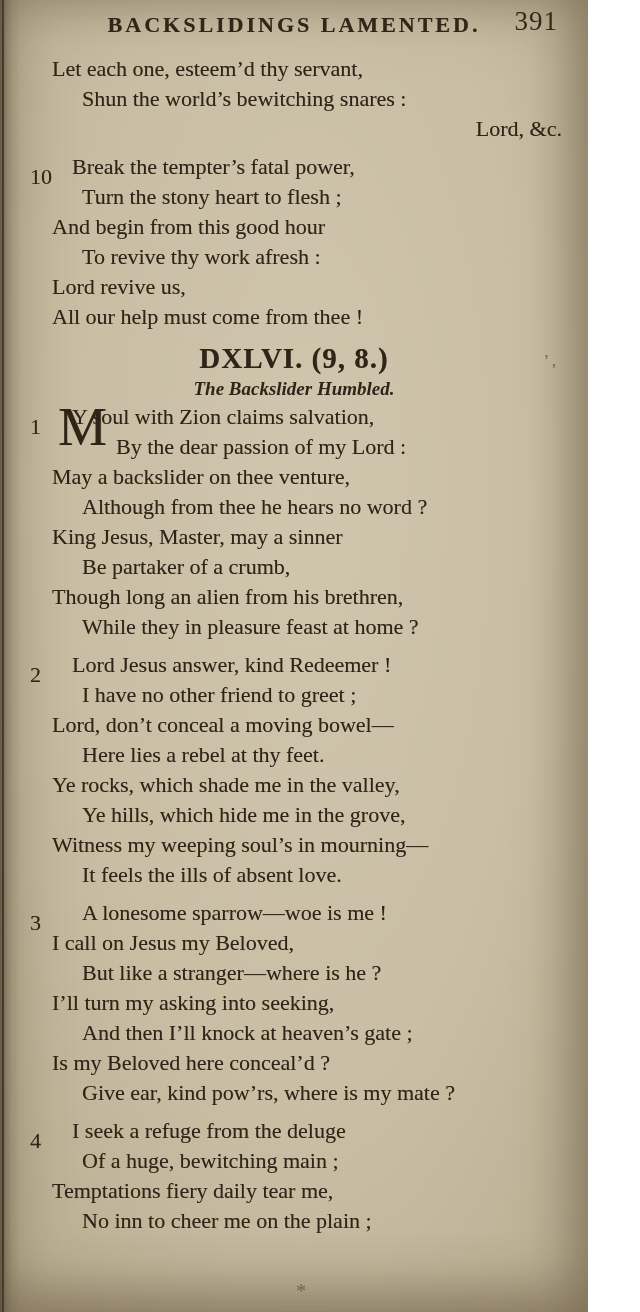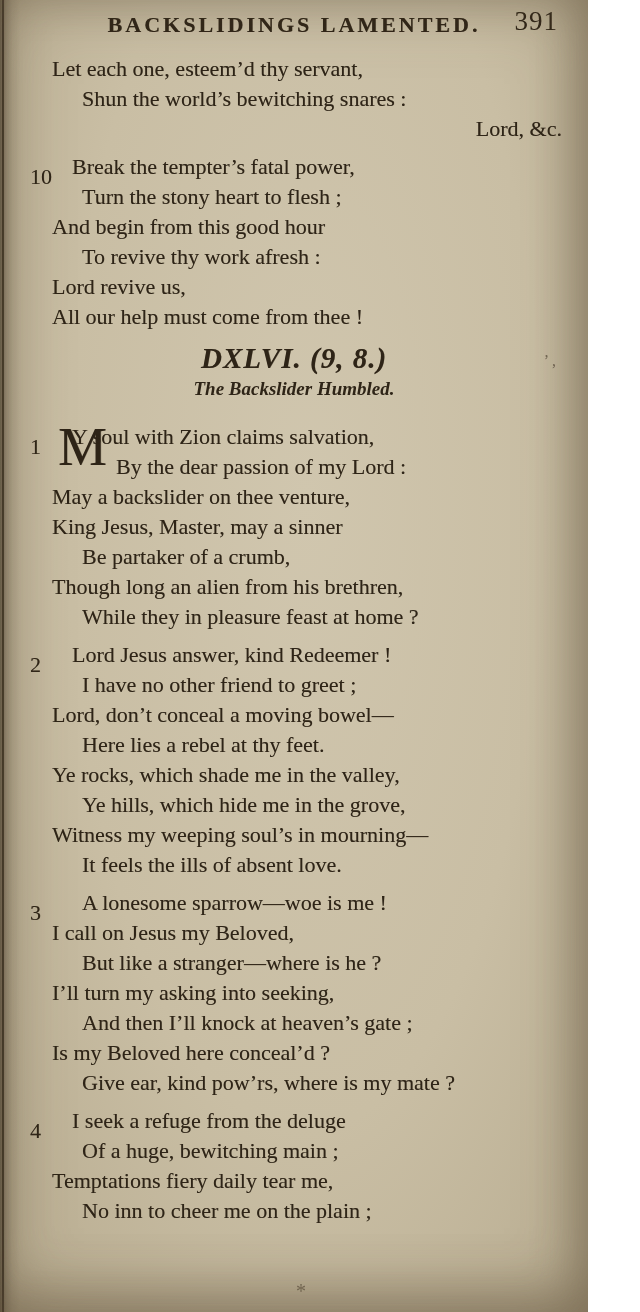--- a/index.html
+++ b/index.html
@@ -43,25 +43,24 @@
   .line.numbered{position:relative;padding-left:56px;}
   .vnum{position:absolute;left:14px;top:10px;}
   .it{}
 
   .stanza{margin-bottom:8px;}
 
   .hymn-heading{
     text-align:center;font-size:29px;font-weight:bold;letter-spacing:1px;
     margin-top:2px;line-height:36px;
     text-shadow:0.3px 0.3px 0 rgba(46,36,23,0.45);
-    font-style:italic;
   }
   .hymn-subtitle{
     text-align:center;font-style:italic;font-weight:bold;font-size:19px;
-    line-height:26px;margin-bottom:20px;
+    line-height:26px;margin-bottom:0;
   }
 
   .verse1{position:relative;}
   .dropcap{
     position:absolute;left:42px;top:-3px;
     font-size:55px;line-height:1;letter-spacing:0;
     text-shadow:0.4px 0.4px 0 rgba(46,36,23,0.4);
   }
   .dc-line{padding-left:100px;}
   .verse1 .vnum{left:14px;}
@@ -104,20 +103,21 @@
       <span class="dropcap">M</span>
       <div class="line numbered dc-line">
         <span class="vnum">1</span>
         <span>Y soul with Zion claims salvation,</span>
       </div>
       <div class="line dc-line">
         <span>By the dear passion of my Lord :</span>
       </div>
       <div>
           <div class="line indent-0"><span>May a backslider </span><span class="it">on thee</span><span> venture,</span></div>
+          <div class="line indent-1"><span>Although </span><span class="it">from thee</span><span> he hears no word ?</span></div>
           <div class="line indent-0"><span>King Jesus, Master, may a sinner</span></div>
           <div class="line indent-1"><span>Be partaker of a crumb,</span></div>
           <div class="line indent-0"><span>Though long an alien from his brethren,</span></div>
           <div class="line indent-1"><span>While they in pleasure feast at home ?</span></div>
         </div>
     </div>
 
     <div class="stanza">
         <div class="line indent-0 numbered"><span class="vnum">2</span><span>Lord Jesus answer, kind Redeemer !</span></div>
         <div class="line indent-1"><span>I have no other friend to greet ;</span></div>

